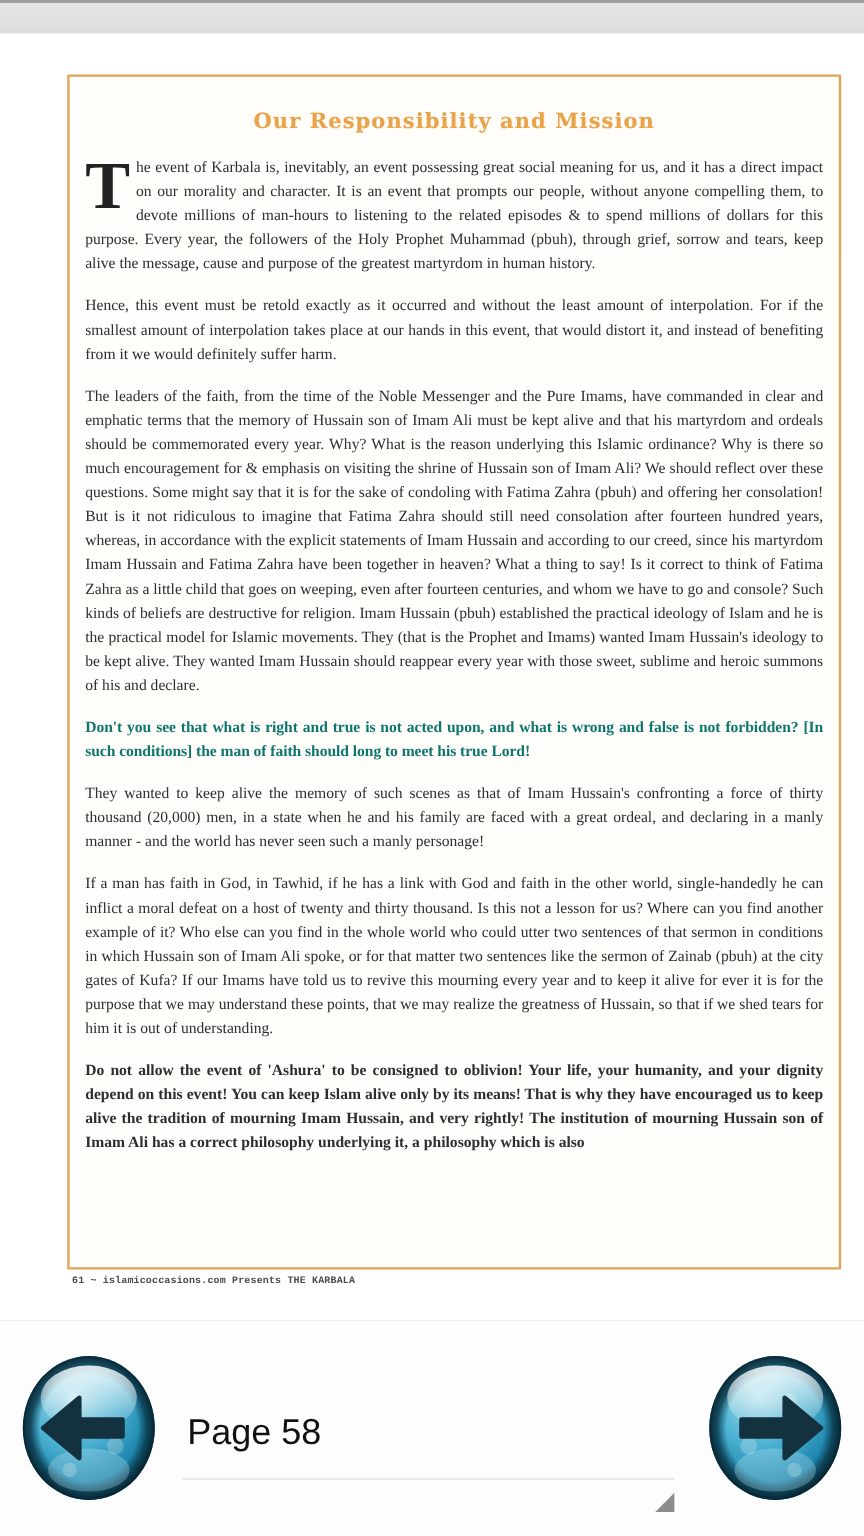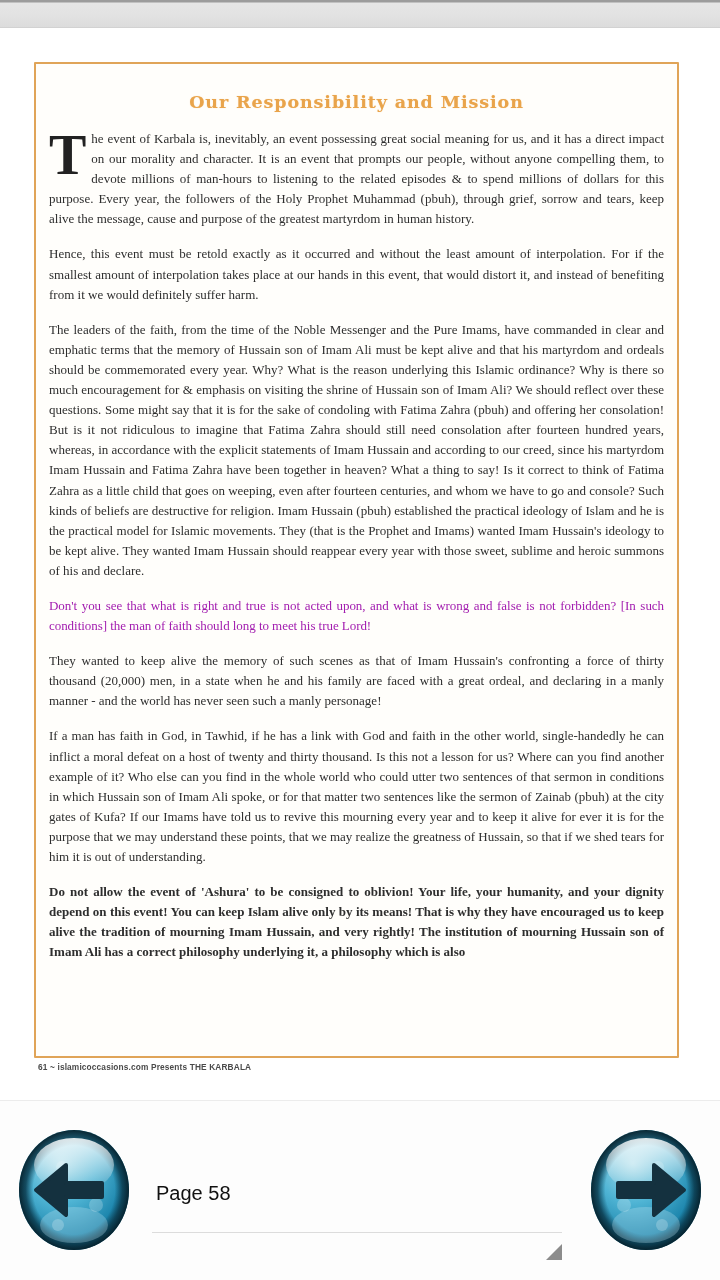--- a/index.html
+++ b/index.html
@@ -34,21 +34,21 @@
     position: absolute;
     top: 28px; left: 0;
     width: 720px;
     height: 1072px;
     background: #ffffff;
     overflow: hidden;
   }
 
   .page-sheet {
     position: absolute;
-    left: 34px;
+    left: 56px;
     top: 34px;
     width: 645px;
     height: 996px;
     background: #fffefb;
     border: 2px solid #e0a458;
     border-radius: 1px;
   }
 
   .page-inner {
     padding: 14px 13px 6px 13px;
@@ -75,43 +75,43 @@
     line-height: 20.1px;
     text-align: justify;
     -webkit-hyphens: none;
     hyphens: none;
   }
 
   .body-text p { margin: 0 0 15px 0; }
   .body-text p.last { margin-bottom: 0; font-weight: bold; }
 
   .body-text p.bold {
-    font-weight: normal;
-    color: #a21caf;
+    font-weight: bold;
+    color: #0f766e;
     letter-spacing: -0.05px;
   }
 
   
   p.dropcap::first-letter {
     float: left;
     font-family: "Liberation Serif", serif;
     font-size: 56px;
     line-height: 45px;
     font-weight: bold;
     padding: 2px 5px 0 0;
     margin-top: 2px;
     color: #222222;
   }
 
   .page-footer {
     position: absolute;
     left: 0;
     bottom: -16px;
     width: 100%;
-    font-family: Liberation Sans, sans-serif;
+    font-family: Liberation Mono, monospace;
     font-weight: bold;
     font-size: 8.3px;
     letter-spacing: 0.15px;
     color: #4a4a4a;
     padding-left: 2px;
   }
 
   
   .nav-divider {
     position: absolute;
@@ -154,21 +154,21 @@
     height: 100px;
   }
 
   .page-input {
     width: 100%;
     height: 72px;
     border: none;
     border-bottom: 1px solid #dcdcdc;
     background: transparent;
     font-family: "Liberation Sans", sans-serif;
-    font-size: 20px;
+    font-size: 30px;
     color: #111111;
     padding: 0 0 6px 4px;
     outline: none;
   }
 
   .resize-handle {
     position: absolute;
     right: 0;
     bottom: 1px;
     width: 0;

